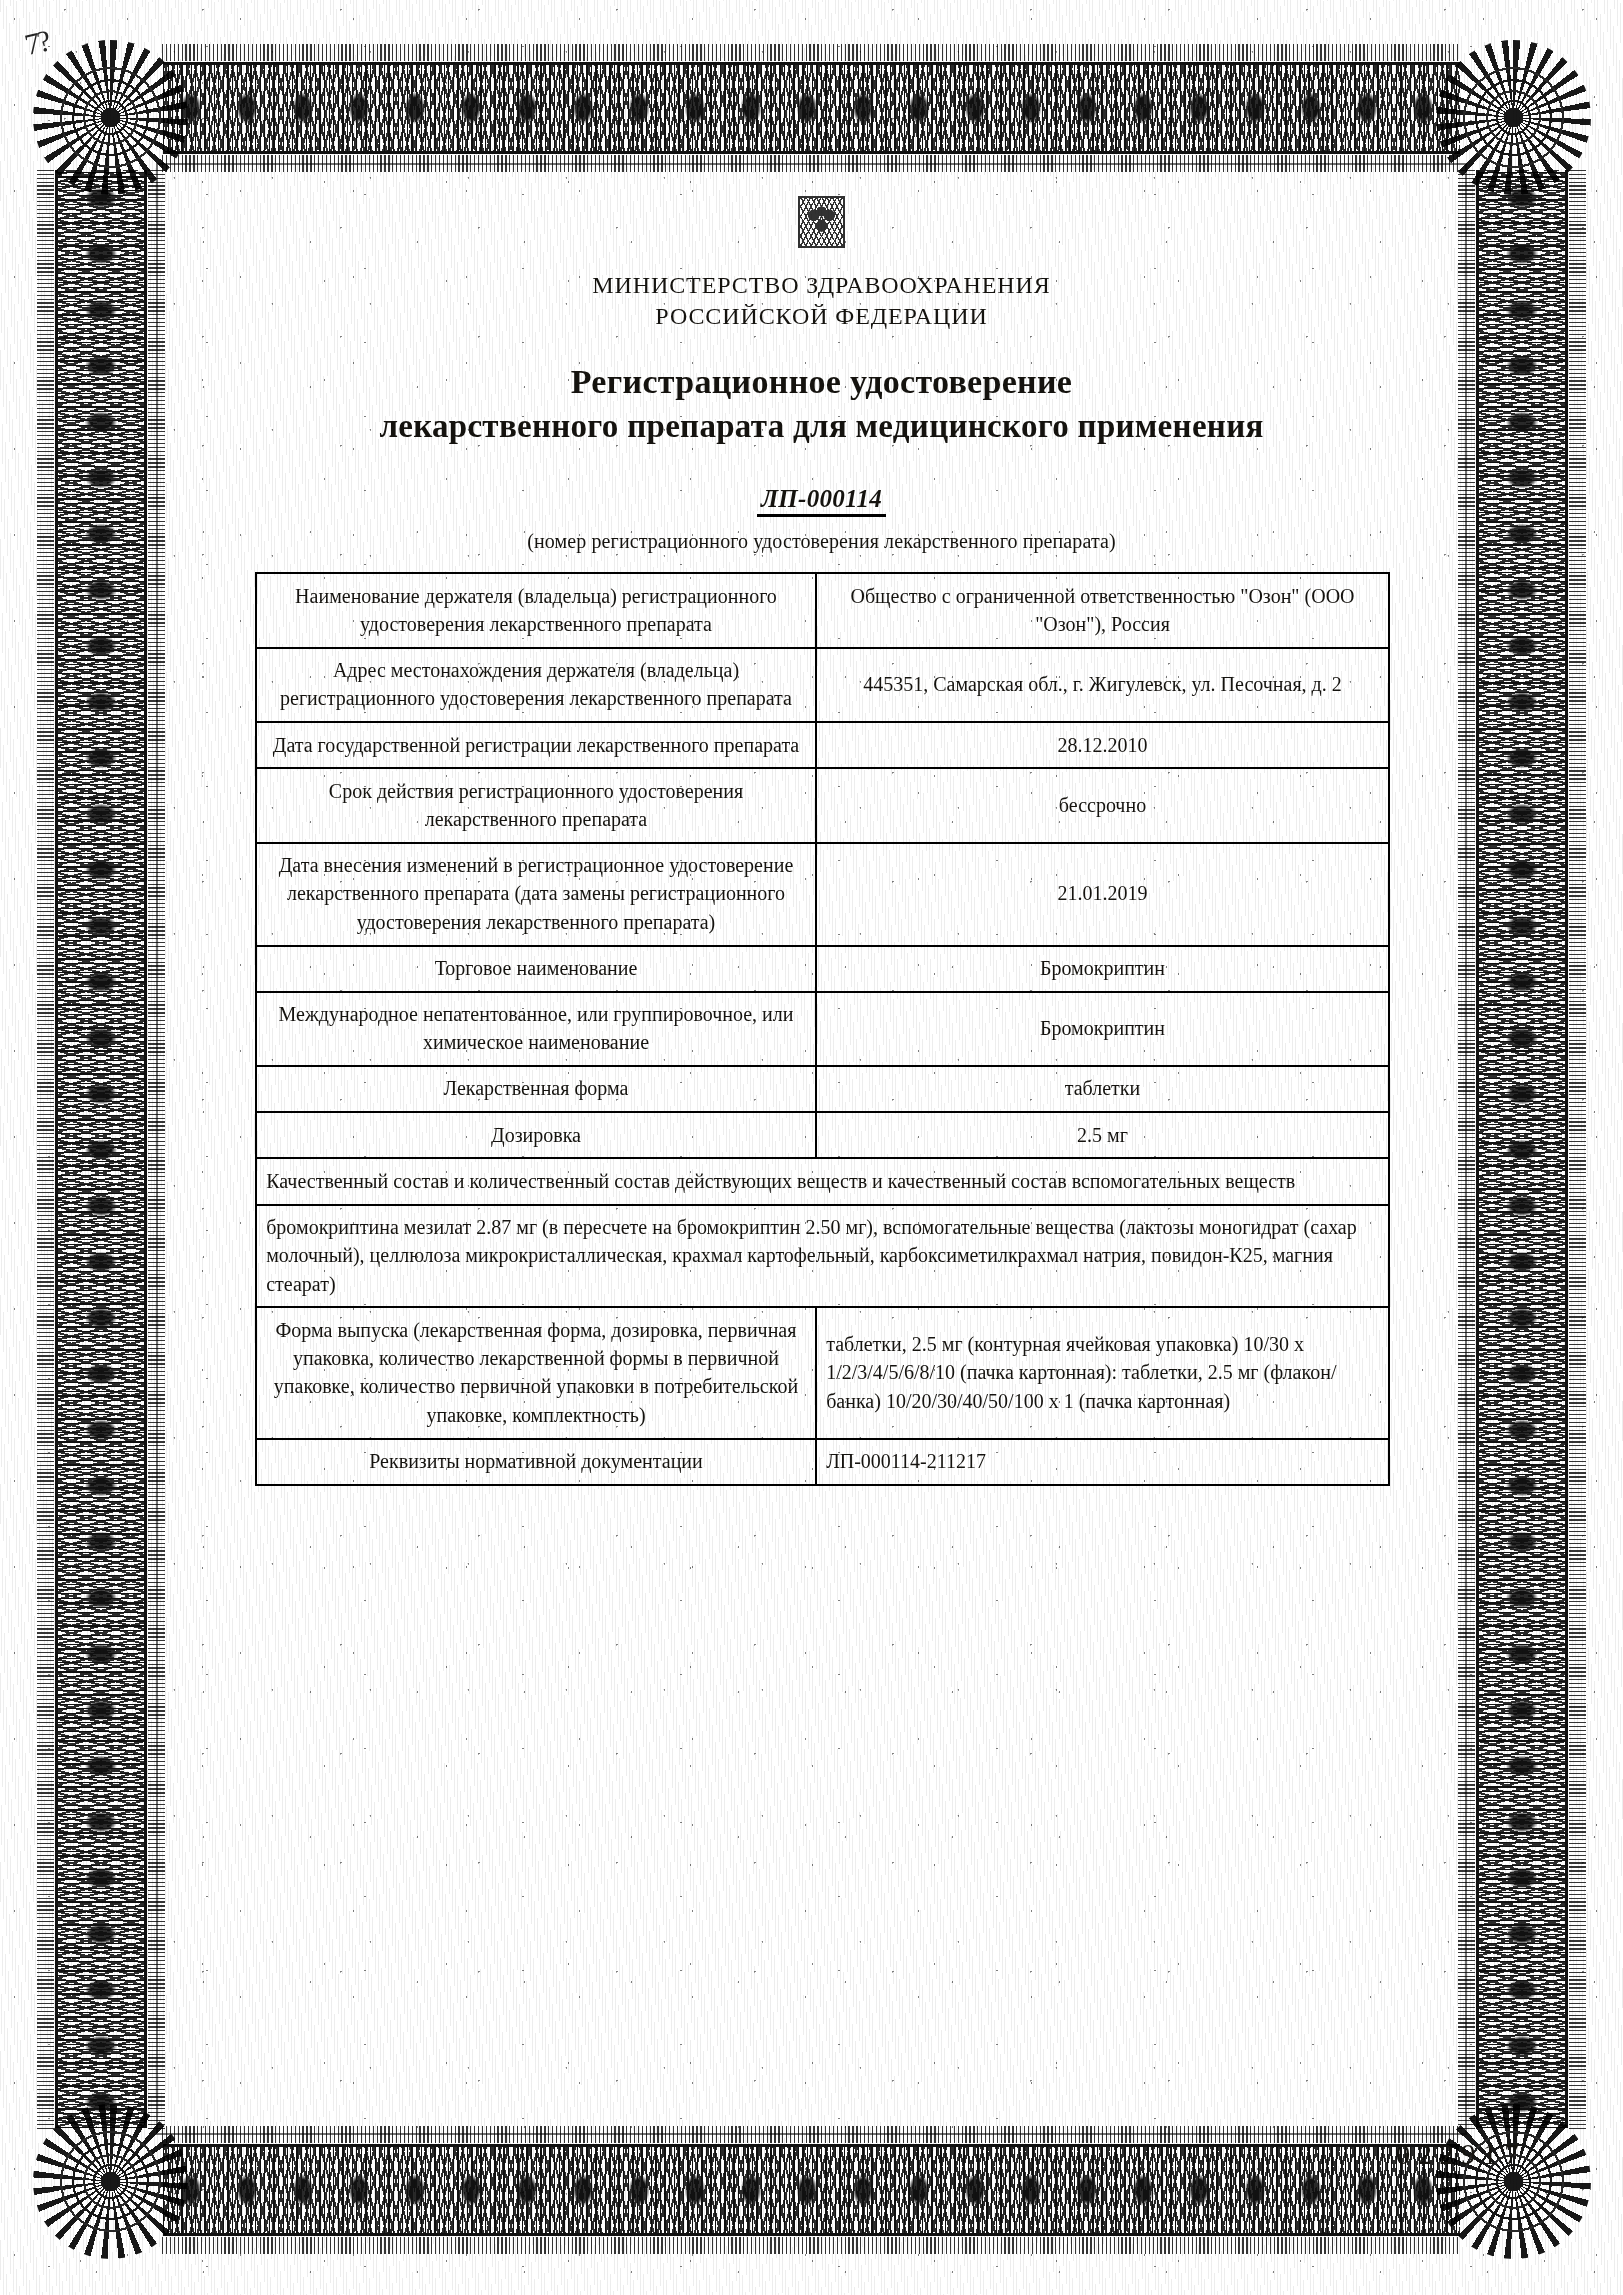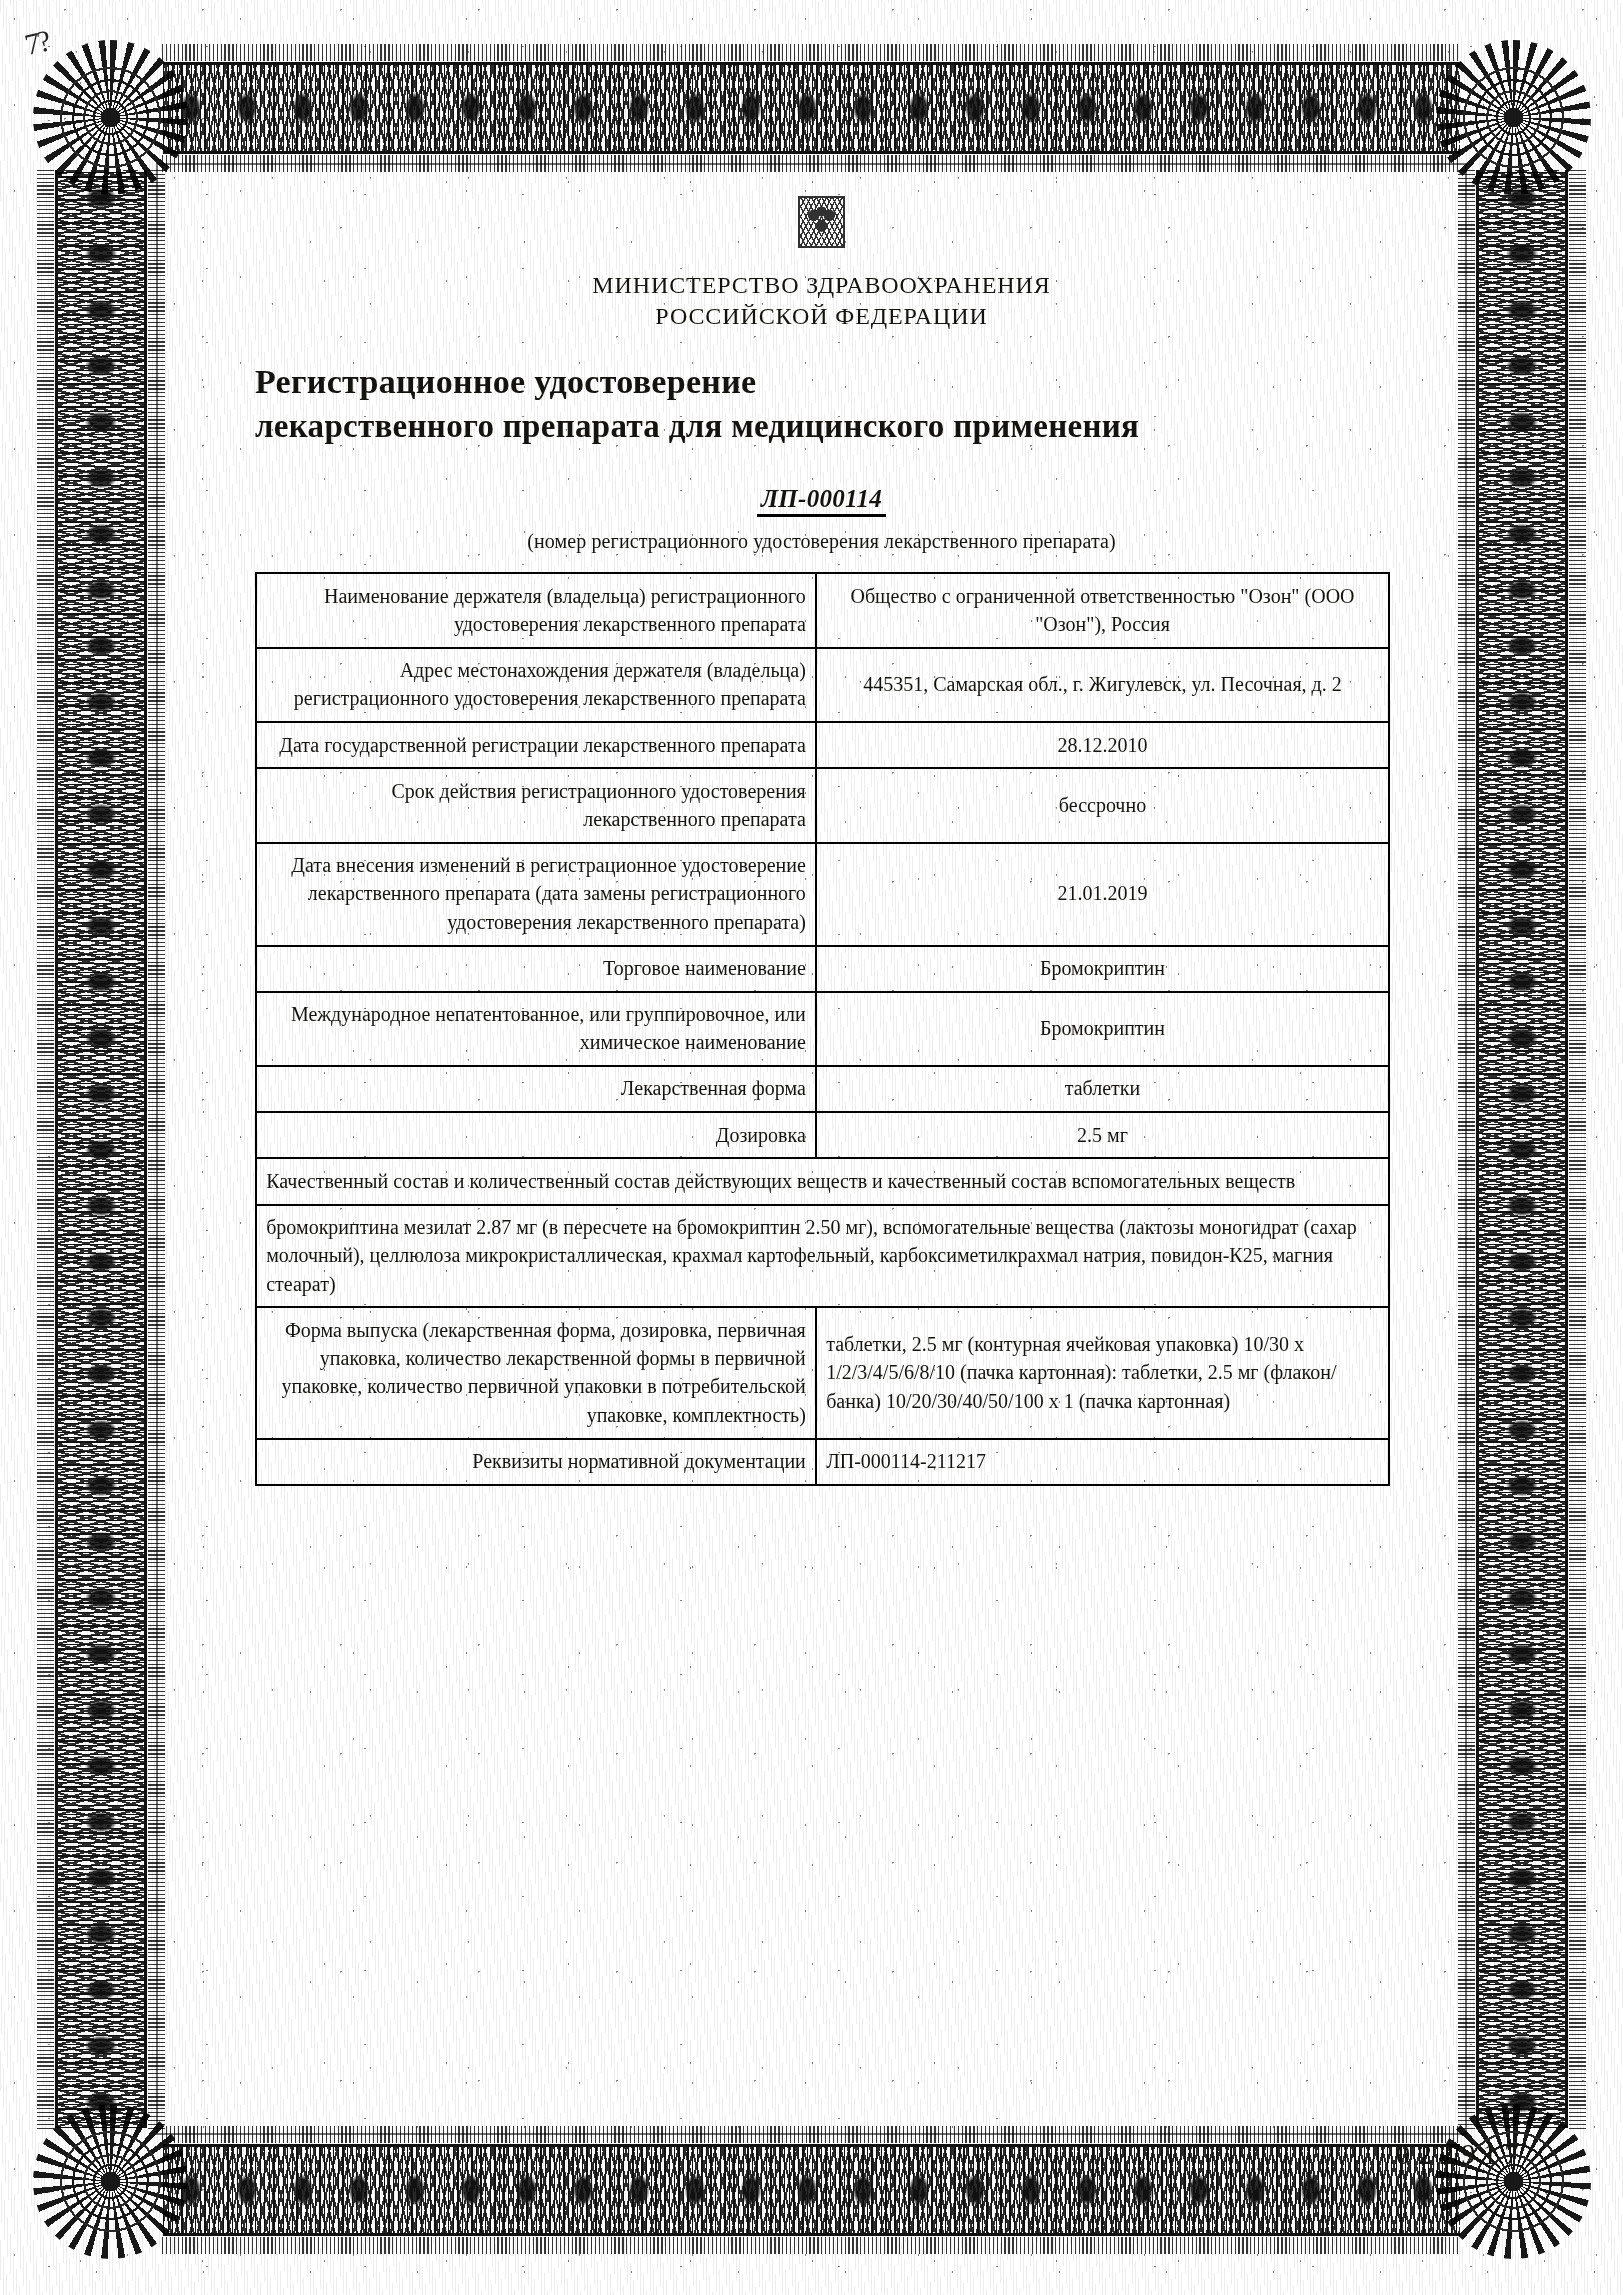--- a/index.html
+++ b/index.html
@@ -108,21 +108,21 @@
   }
 
   .ministry{
     text-align:center;font-size:24px;line-height:1.28;letter-spacing:0.9px;
     font-weight:400;
     margin-top:14px;
   }
   .ministry div{white-space:nowrap;}
 
   .doc-title{
-    text-align:left;font-weight:bold;margin-top:29px;line-height:1.30;
+    text-align:center;font-weight:bold;margin-top:29px;line-height:1.30;
     letter-spacing:0.3px;
   }
   .doc-title .l1{font-size:34px;}
   .doc-title .l2{font-size:33px;}
 
   .regnum-wrap{text-align:center;margin-top:37px;}
   .regnum{
     font-size:25px;font-weight:bold;border-bottom:3.3px solid #000;
     display:inline-block;padding:0 3.9px 1.3px;letter-spacing:0.3px;font-style:italic;
   }
@@ -137,21 +137,21 @@
   }
   table.cert td{
     border:2px solid #000;
     vertical-align:middle;
     font-size:20px;line-height:1.42;
     padding:7.2px 9.2px 8.5px;
   }
   col.c-label{width:560px;}
   col.c-value{width:573px;}
 
-  td.label{text-align:right;}
+  td.label{text-align:center;}
   td.value{text-align:center;}
   td.value.left{text-align:left;}
   td.full{text-align:left;}
   td.full.center{text-align:center;}
 
   .note{
     position:absolute;right:98px;bottom:124px;z-index:25;
     font-size:29px;letter-spacing:7.2px;font-family:"Liberation Serif",serif;
   }
 

